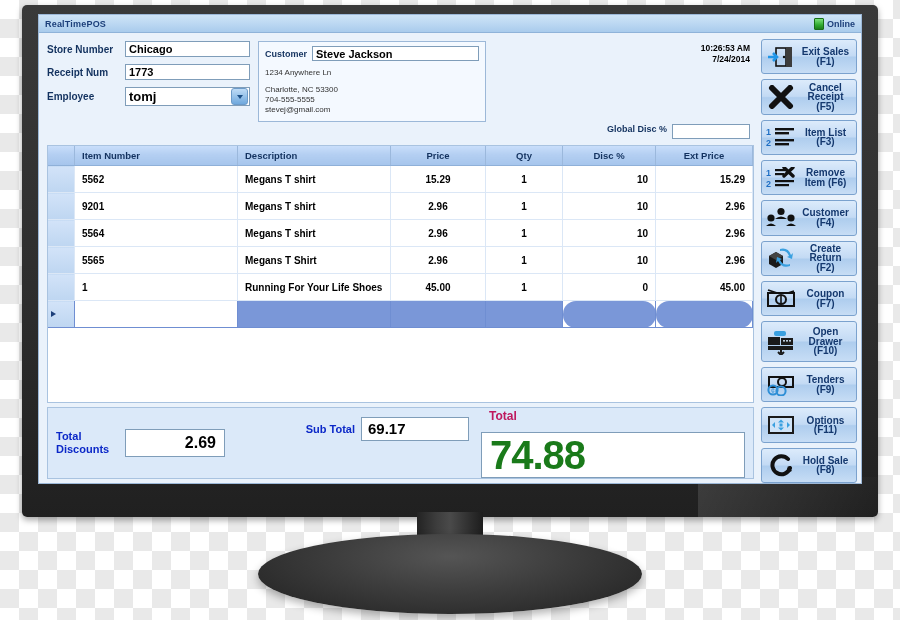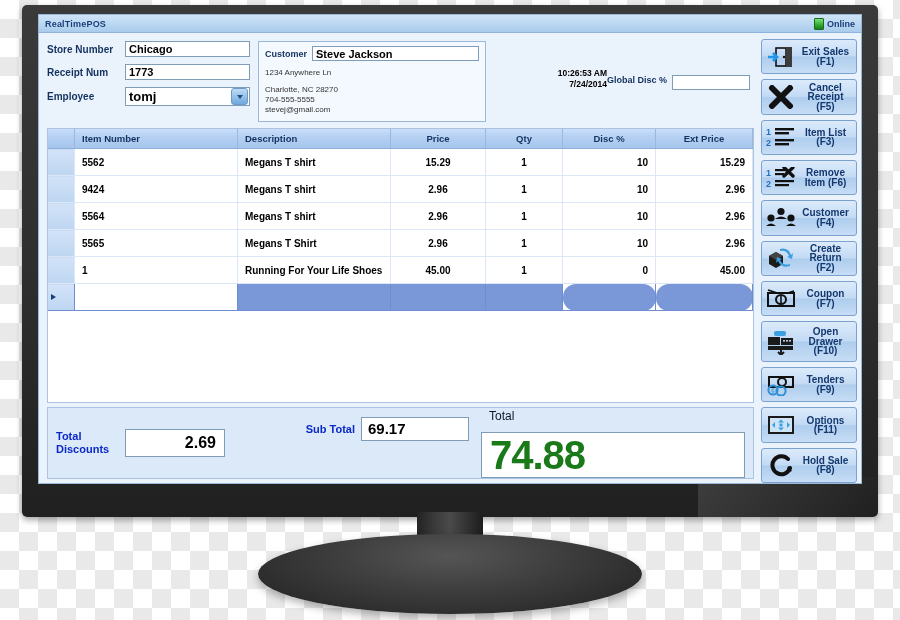--- a/index.html
+++ b/index.html
@@ -63,21 +63,21 @@
     border-right:3.5px solid transparent;border-top:4px solid #1c4f86;}
 
   .custbox{margin-left:8px;width:228px;border:1px solid #9cb8d8;background:#f4f9ff;padding:4px 6px 6px 6px;box-sizing:border-box;}
   .custrow{display:flex;align-items:center;}
   .custlabel{font-size:9px;font-weight:bold;color:#13325f;margin-right:5px;}
   .custinput{flex:1;height:15px;background:#fff;border:1px solid #7f9db9;font-size:11px;font-weight:bold;
     color:#000;padding:0 3px;display:flex;align-items:center;box-sizing:border-box;}
   .custaddr{margin-top:7px;font-size:8px;color:#333;line-height:10px;}
   .custaddr .sp{height:7px;}
 
-  .rightinfo{margin-left:auto;display:flex;flex-direction:row;align-items:flex-end;padding-right:4px;}
+  .rightinfo{margin-left:auto;display:flex;flex-direction:column;align-items:flex-end;padding-right:4px;gap:25px;}
   .clock{font-size:8.5px;font-weight:bold;color:#000;text-align:right;line-height:11px;margin-top:2px;}
   .gdisc{display:flex;align-items:flex-start;margin-top:34px;}
   .gdisc-label{font-size:9px;font-weight:bold;color:#13325f;margin-right:5px;}
   .gdisc-input{width:78px;height:15px;background:#fff;border:1px solid #7f9db9;box-sizing:border-box;}
 
   
   .gridwrap{flex:1 1 auto;margin:0 2px 0 4px;border:1px solid #a9c3e0;background:#fff;
     display:flex;flex-direction:column;min-height:0;overflow:hidden;}
   table.grid{width:100%;border-collapse:collapse;table-layout:fixed;}
   table.grid th{height:19px;font-size:9.5px;font-weight:bold;color:#13325f;
@@ -106,21 +106,21 @@
   .td-label{font-size:11px;font-weight:bold;color:#0b28c8;line-height:13px;width:64px;}
   .td-box{width:100px;height:28px;background:#fff;border:1px solid #7f9db9;
     display:flex;align-items:center;justify-content:flex-end;padding-right:8px;
     font-size:16px;font-weight:bold;color:#000;box-sizing:border-box;margin-left:5px;}
   .mid{margin-left:58px;display:flex;flex-direction:column;gap:5px;}
   .midrow{display:flex;align-items:center;justify-content:flex-end;margin-top:44px;}
   .mid-label{font-size:11px;font-weight:bold;color:#0b28c8;text-align:right;width:72px;margin-right:6px;}
   .mid-box{width:108px;height:24px;background:#fff;border:1px solid #7f9db9;display:flex;align-items:center;
     padding-left:6px;font-size:15px;font-weight:bold;color:#000;box-sizing:border-box;}
   .totalbig{margin-left:12px;flex:1;display:flex;flex-direction:column;}
-  .totalbig .lbl{font-size:12px;font-weight:normal;color:#0f172a;margin-left:8px;margin-bottom:9px;}
+  .totalbig .lbl{font-size:12px;font-weight:bold;color:#be185d;margin-left:8px;margin-bottom:9px;}
   .totalbig .box{height:46px;background:#fff;border:1px solid #7f9db9;display:flex;align-items:center;
     padding-left:8px;box-sizing:border-box;}
   .totalbig .amt{font-size:40px;font-weight:bold;color:#1a7a1a;line-height:40px;letter-spacing:-1px;}
 
   
   .sbtn{height:38px;display:flex;align-items:center;border:1px solid #7ba2ce;border-radius:3px;
     background:linear-gradient(180deg,#dcebfb 0%,#c3daf4 48%,#aecdee 52%,#c7ddf5 100%);
     padding:0 3px 0 2px;box-sizing:border-box;cursor:default;}
   .sbtn .ic{flex:0 0 34px;height:30px;display:flex;align-items:center;justify-content:center;}
   .sbtn .lb{flex:1;font-size:10px;font-weight:bold;color:#14386e;text-align:center;line-height:9.5px;}
@@ -168,21 +168,21 @@
             </div>
 
             <div class="custbox">
               <div class="custrow">
                 <span class="custlabel">Customer</span>
                 <span class="custinput">Steve Jackson</span>
               </div>
               <div class="custaddr">
                 <div>1234 Anywhere Ln</div>
                 <div class="sp"></div>
-                <div>Charlotte, NC 28270</div>
+                <div>Charlotte, NC 53300</div>
                 <div>704-555-5555</div>
                 <div>stevej@gmail.com</div>
               </div>
             </div>
 
             <div class="rightinfo">
               <div class="clock">
                 <div>10:26:53 AM</div>
                 <div>7/24/2014</div>
               </div>
@@ -211,21 +211,21 @@
                   <td class="gutter"></td>
                   <td class="lt">5562</td>
                   <td class="lt">Megans T shirt</td>
                   <td class="num">15.29</td>
                   <td class="num">1</td>
                   <td class="rt">10</td>
                   <td class="rt">15.29</td>
                 </tr>
                 <tr>
                   <td class="gutter"></td>
-                  <td class="lt">9424</td>
+                  <td class="lt">9201</td>
                   <td class="lt">Megans T shirt</td>
                   <td class="num">2.96</td>
                   <td class="num">1</td>
                   <td class="rt">10</td>
                   <td class="rt">2.96</td>
                 </tr>
                 <tr>
                   <td class="gutter"></td>
                   <td class="lt">5564</td>
                   <td class="lt">Megans T shirt</td>

